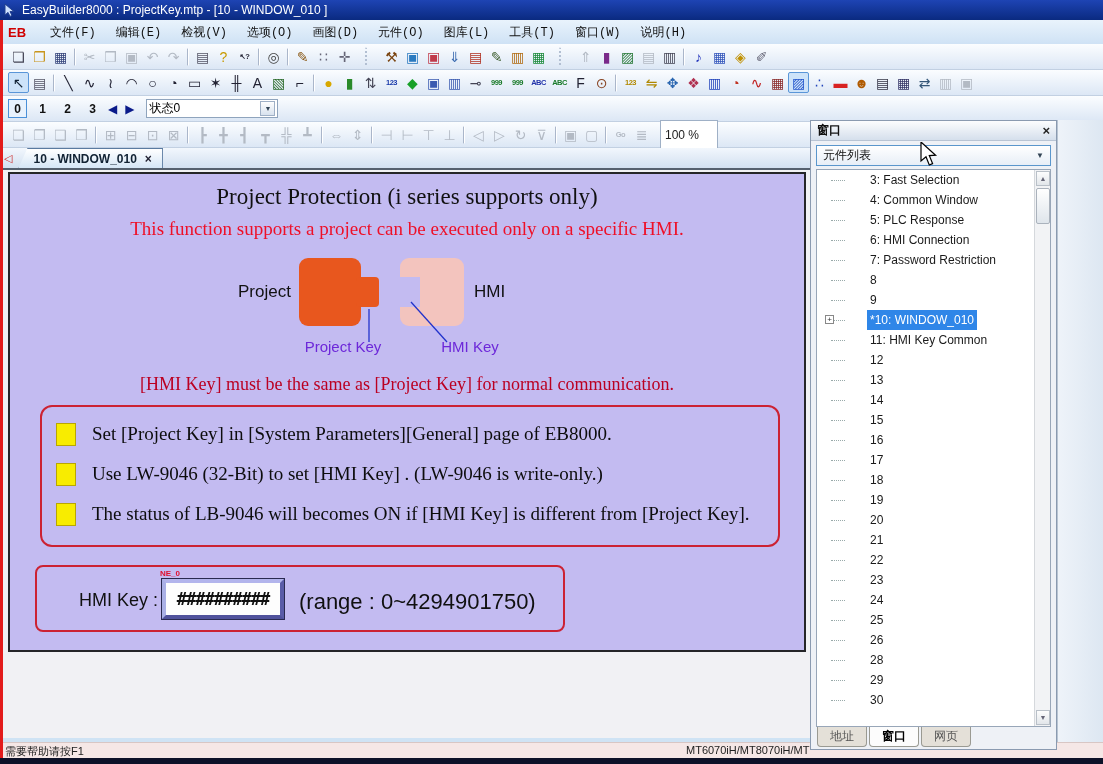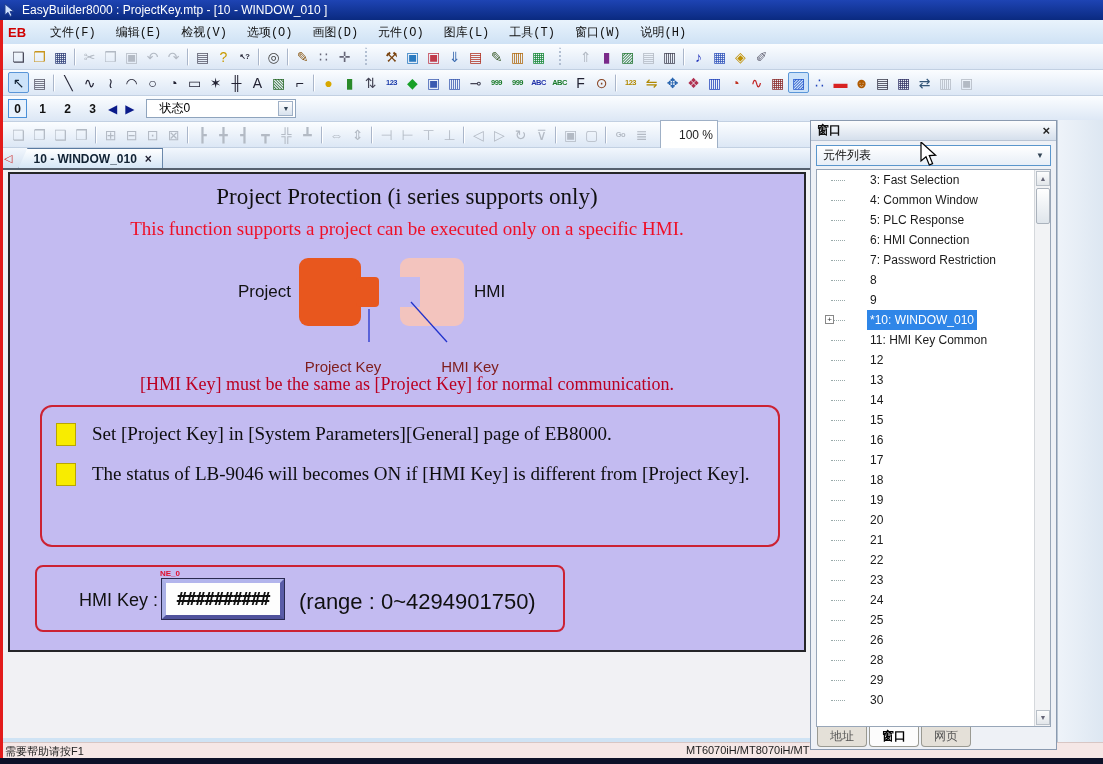--- a/index.html
+++ b/index.html
@@ -28,27 +28,27 @@
   .tbi.txt-glyph { font-size:7.5px; font-weight:bold; letter-spacing:-0.5px; }
   .tbi.disabled { color:#b3bac4 !important; }
   .tbi.active { background:#cde3f9; border-color:#5a96d8; }
   .t-sep { width:2px; height:18px; border-left:1px solid #aab6ca; border-right:1px solid #fff; margin:0 3px; }
   .t-gap { width:10px; height:20px; border-left:2px dotted #b2bfd2; margin:0 6px 0 10px; }
 
   .state-btn { min-width:19px; height:19px; display:inline-flex; align-items:center; justify-content:center;
     font-weight:bold; font-size:12px; color:#111; margin-right:6px; border:1px solid transparent; }
   .state-btn.active { background:#e8f2fd; border:1px solid #4a90d8; }
   .nav-arrow { color:#0a1a8a; font-size:12px; margin-right:8px; }
-  .state-select { width:150px; height:19px; background:#fff; border:1px solid #8fa4bd; display:flex;
-    align-items:center; justify-content:space-between; padding:0 2px 0 12px; margin-left:4px;gap:19px; }
+  .state-select { width:132px; height:19px; background:#fff; border:1px solid #8fa4bd; display:flex;
+    align-items:center; justify-content:space-between; padding:0 2px 0 2px; margin-left:4px;gap:19px; }
   .state-select .arrow-btn { width:15px; height:15px; background:linear-gradient(#fefefe,#d8e2ee);
     border:1px solid #9fb0c6; font-size:8px; display:flex; align-items:center; justify-content:center; color:#345; }
 
   .zoom-box { margin-left:8px; width:58px; height:30px; background:#fff; border:1px solid #9fb0c6;
-    display:flex; align-items:center; padding-left:18px; font-size:12px; color:#222; }
+    display:flex; align-items:center; padding-left:4px; font-size:12px; color:#222; }
 
   
   .tabbar { position:absolute; left:0; top:148px; width:810px; height:22px;
     background:linear-gradient(#f2f7fd,#d2e0f0); border-bottom:2px solid #55606e; display:flex; align-items:flex-end; }
   .tab-scroll { color:#cc2222; font-size:11px; margin:0 6px 3px 4px; }
   .doc-tab { height:20px; display:flex; align-items:center; gap:8px; padding:0 10px 0 14px;
     background:linear-gradient(#ffffff,#d5e6f6); border:1px solid #5a7aa0; border-bottom:none;
     clip-path:polygon(9px 0, 100% 0, 100% 100%, 0 100%); font-weight:bold; font-size:12px; color:#123; }
   .doc-tab .tab-close { font-weight:bold; font-size:12px; color:#223; }
 
@@ -58,21 +58,21 @@
   .screen { position:absolute; left:8px; top:2px; width:798px; height:480px;
     background:#c3bbf1; border:2px solid #252528; }
   .screen-title { position:absolute; left:0; top:10px; width:100%; text-align:center;
     font-family:"Liberation Serif", serif; font-size:23px; color:#101010; }
   .screen-subtitle { position:absolute; left:0; top:44px; width:100%; text-align:center;
     font-family:"Liberation Serif", serif; font-size:19px; color:#ee1028; }
   .puzzle-svg { position:absolute; left:220px; top:82px; }
   .obj-label { position:absolute; font-size:17px; color:#111; }
   .lbl-project { left:228px; top:108px; }
   .lbl-hmi { left:464px; top:108px; }
-  .key-caption { position:absolute; width:90px; text-align:center; font-size:15px; color:#7f1d1d; top:184px; }
+  .key-caption { position:absolute; width:90px; text-align:center; font-size:15px; color:#6d28d9; top:164px; }
   .cap-projectkey { left:288px; }
   .cap-hmikey { left:415px; }
   .rule-line { position:absolute; left:0; top:200px; width:100%; text-align:center;
     font-family:"Liberation Serif", serif; font-size:18px; color:#bb0022; }
   .note-box { position:absolute; left:30px; top:231px; width:740px; height:142px;
     border:2px solid #cc2233; border-radius:12px; padding:13px 10px 0 14px;
     display:flex; flex-direction:column; gap:12px; }
   .note-row { display:flex; align-items:center; gap:16px; height:28px; }
   .note-marker { width:20px; height:23px; background:#f8ec00; border:1px solid #b9a600; flex:0 0 auto; }
   .note-text { font-family:"Liberation Serif", serif; font-size:19px; color:#0d0d0d; white-space:nowrap; }
@@ -350,20 +350,24 @@
       <div class="rule-line">[HMI Key] must be the same as [Project Key] for normal communication.</div>
 
       <div class="note-box">
 
       <div class="note-row">
             <span class="note-marker"></span>
             <span class="note-text">Set [Project Key] in [System Parameters][General] page of EB8000.</span>
           </div>
           <div class="note-row">
             <span class="note-marker"></span>
+            <span class="note-text">Use LW-9046 (32-Bit) to set [HMI Key] . (LW-9046 is write-only.)</span>
+          </div>
+          <div class="note-row">
+            <span class="note-marker"></span>
             <span class="note-text">The status of LB-9046 will becomes ON if [HMI Key] is different from [Project Key].</span>
           </div>
         </div>
 
       <div class="key-box">
         <span class="key-label">HMI Key :</span>
         <span class="ne-tag">NE_0</span>
         <div class="hmi-input">
           <span class="val">##########</span>
         </div>

